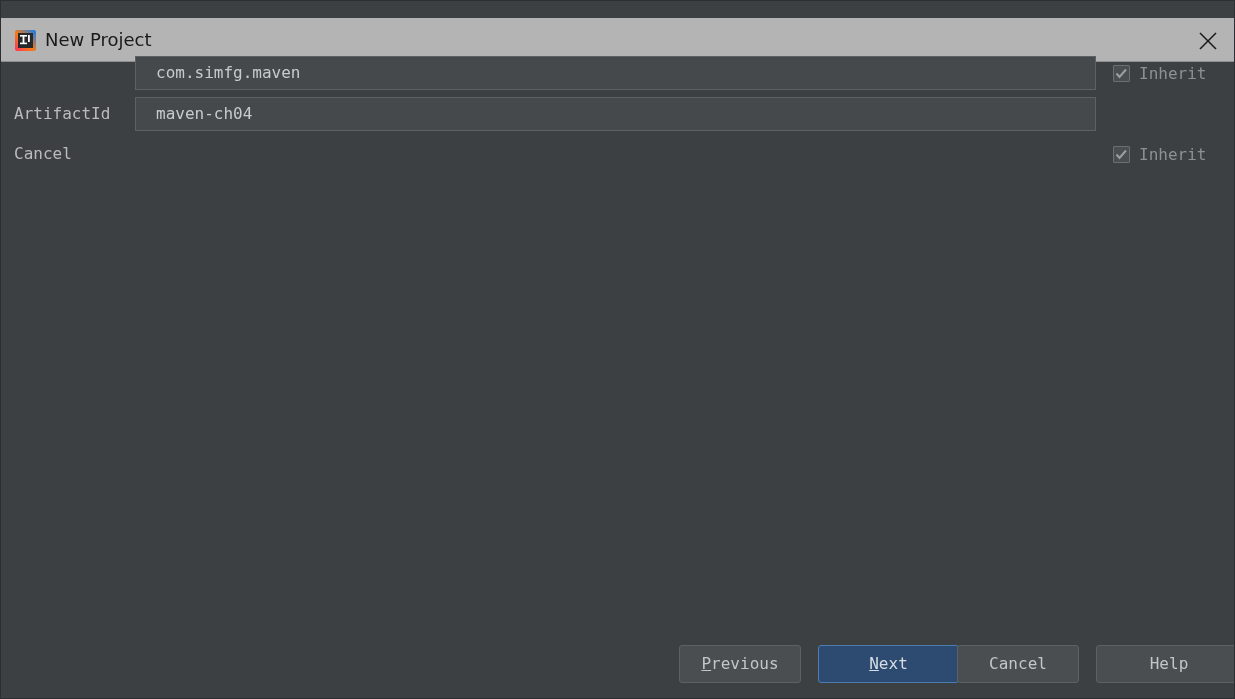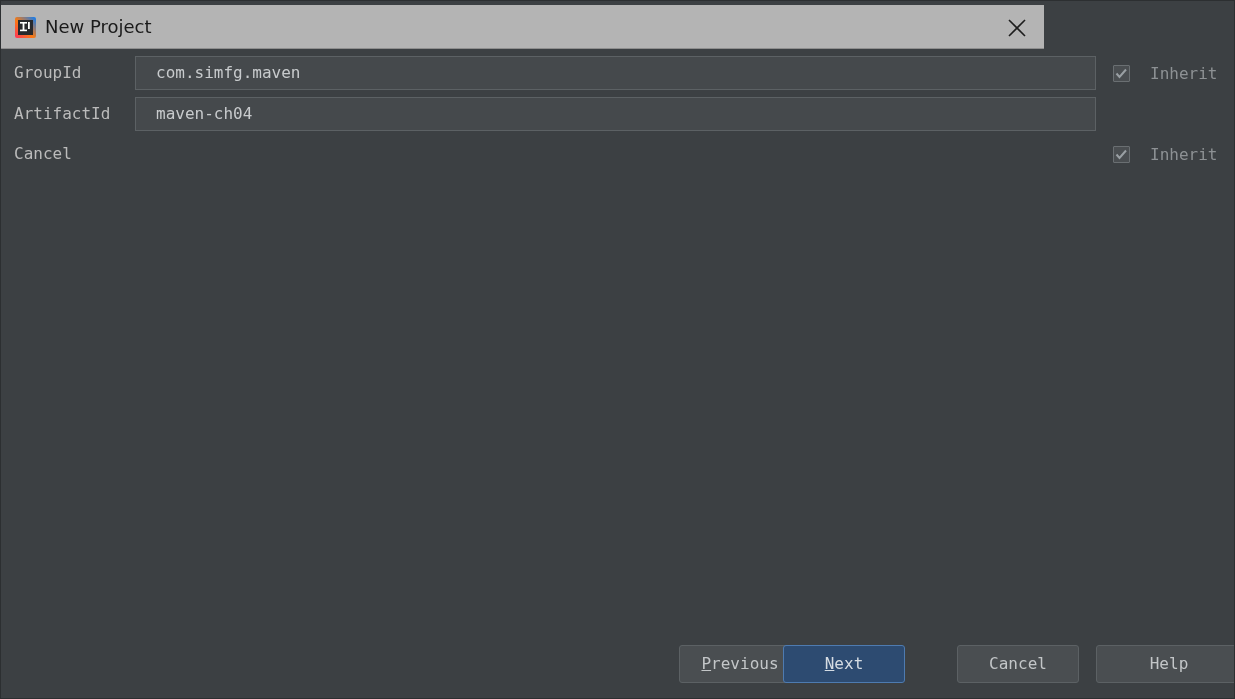--- a/index.html
+++ b/index.html
@@ -19,22 +19,22 @@
     height: 699px;
     background: #3c4043;
     box-sizing: border-box;
     border: 1px solid #2c2f31;
     overflow: hidden;
   }
 
   
   #titlebar {
     position: absolute;
-    left: 0; top: 4px;
-    width: 1043px;
+    left: 0; top: 17px;
+    width: 1234px;
     height: 44px;
     background: #b4b4b4;
     border-bottom: 1px solid #8e8e8e;
     box-sizing: border-box;
   }
   #app-icon {
     position: absolute;
     left: 14px; top: 12px;
     width: 21px; height: 21px;
   }
@@ -111,21 +111,21 @@
   @keyframes blink { 0%,55% {opacity:1;} 56%,100% {opacity:1;} }
 
   
   .inherit-group {
     position: absolute;
     left: 1112px;
     top: 0;
     height: 34px;
     display: flex;
     align-items: center;
-    gap: 20px;
+    gap: 9px;
     cursor: default;
   }
   .checkbox {
     position: relative;
     width: 17px;
     height: 17px;
     box-sizing: border-box;
     background: #4a4e51;
     border: 1px solid #6a6f72;
     border-radius: 1px;
@@ -163,21 +163,21 @@
     cursor: pointer;
     user-select: none;
   }
   .dlg-button.default {
     background: #2d4b71;
     border: 1px solid #4e7bb0;
     color: #d5dce3;
   }
   .mnemonic { text-decoration: underline; }
   #btn-previous { left: 678px;  width: 122px; text-align: center; }
-  #btn-next     { left: 782px;  width: 122px; }
+  #btn-next     { left: 817px;  width: 141px; }
   #btn-cancel   { left: 956px;  width: 122px; }
   #btn-help     { left: 1095px; width: 146px; }
 </style>
 </head>
 <body>
 
 <div id="dialog">
 
   <div id="titlebar">
     <span id="app-icon">
@@ -200,21 +200,20 @@
     <div id="title-text">New Project</div>
     <div id="close-button">
       <svg width="20" height="20" viewBox="0 0 20 20">
         <line x1="2" y1="2" x2="18" y2="18" stroke="#1d1d1d" stroke-width="1.6"></line>
         <line x1="18" y1="2" x2="2" y2="18" stroke="#1d1d1d" stroke-width="1.6"></line>
       </svg>
     </div>
   </div>
 
   <div class="form-row" id="row-groupid">
-    <div class="field-label">GroupId</div>
     <div class="text-field">
       <span>com.simfg.maven</span>
     </div>
     <div class="inherit-group">
       <span class="checkbox">
         <svg width="13" height="13" viewBox="0 0 13 13">
           <polyline points="1.5,6.5 4.5,10 11,2.5" fill="none" stroke="#9aa0a4" stroke-width="2"></polyline>
         </svg>
       </span>
       <span class="inherit-label">Inherit</span>

